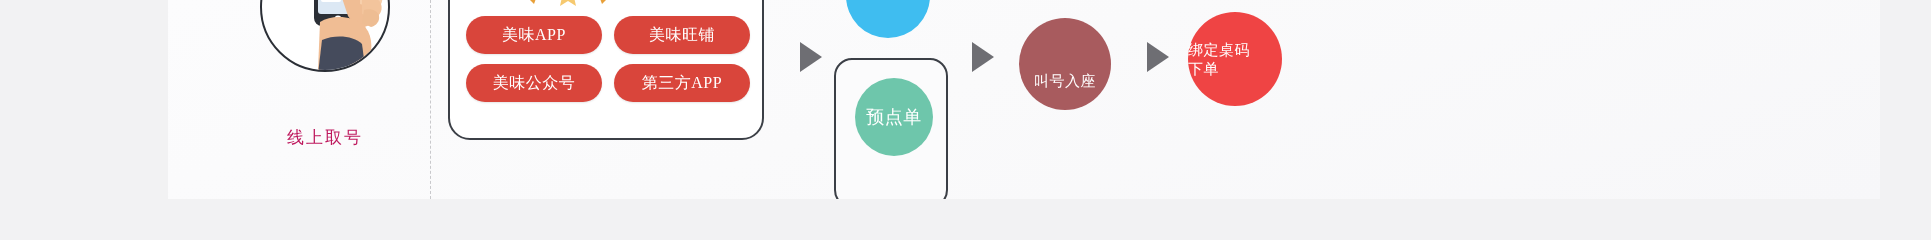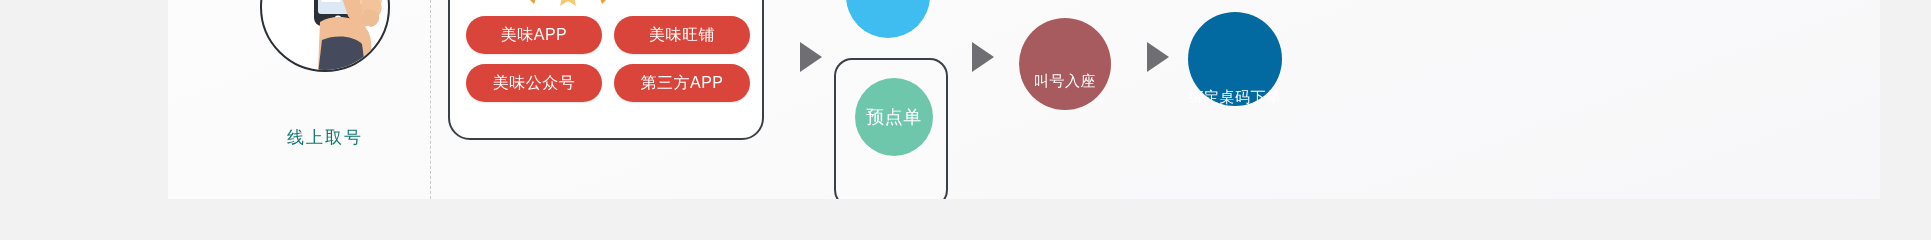--- a/index.html
+++ b/index.html
@@ -30,35 +30,35 @@
   
   .illus-wrap{position:absolute;left:260px;top:-58px;width:130px;height:130px;}
   .illus-ring{
     position:absolute;inset:0;border-radius:50%;
     border:2.5px solid #2b2f36;background:#ffffff;
     overflow:hidden;
   }
   .illus-svg{position:absolute;left:0;top:0;width:130px;height:130px;}
   .illus-label{
     position:absolute;left:232px;top:126px;width:186px;
-    text-align:center;font-size:17px;color:#0f766e;letter-spacing:2px;
+    text-align:center;font-size:17px;color:#be185d;letter-spacing:2px;
     white-space:nowrap;
   }
 
   
   .channels-card{
     position:absolute;left:448px;top:-108px;width:316px;height:248px;
     background:#ffffff;border:2px solid #3b3f46;border-radius:22px;
     box-sizing:border-box;
   }
   .star-ribbon{position:absolute;left:62px;top:88px;width:112px;height:36px;}
 
   .pill-grid{
     position:absolute;left:16px;top:122px;width:284px;
-    display:flex;flex-wrap:wrap;gap:10px 12px;
+    display:flex;flex-wrap:wrap;gap:10px 12px;font-family:Liberation Serif, serif;
   }
   .pill{
     width:136px;height:38px;border-radius:19px;
     background:#d9453b;color:#ffffff;
     display:flex;align-items:center;justify-content:center;
     font-size:16px;letter-spacing:0.5px;white-space:nowrap;
     box-shadow:0 1px 2px rgba(0,0,0,0.10);
   }
 
   
@@ -104,23 +104,23 @@
     border-radius:50%;background:#a85b5e;
     display:flex;align-items:center;justify-content:center;
   }
   .rose-circle span{
     font-size:15px;color:#ffffff;letter-spacing:0.5px;white-space:nowrap;margin-top:35px;
   }
 
   
   .maroon-circle{
     position:absolute;left:1188px;top:12px;width:94px;height:94px;
-    border-radius:50%;background:#0369a1;
-    display:flex;
-    align-items:flex-end;justify-content:center;line-height:1.28;
+    border-radius:50%;background:#ef4444;
+    display:flex;flex-direction:column;
+    align-items:flex-start;justify-content:center;line-height:1.28;
   }
   .maroon-circle span{
     font-size:15px;color:#ffffff;letter-spacing:0.5px;white-space:nowrap;
   }
 </style>
 </head>
 <body>
 
 <div id="stage">
 

